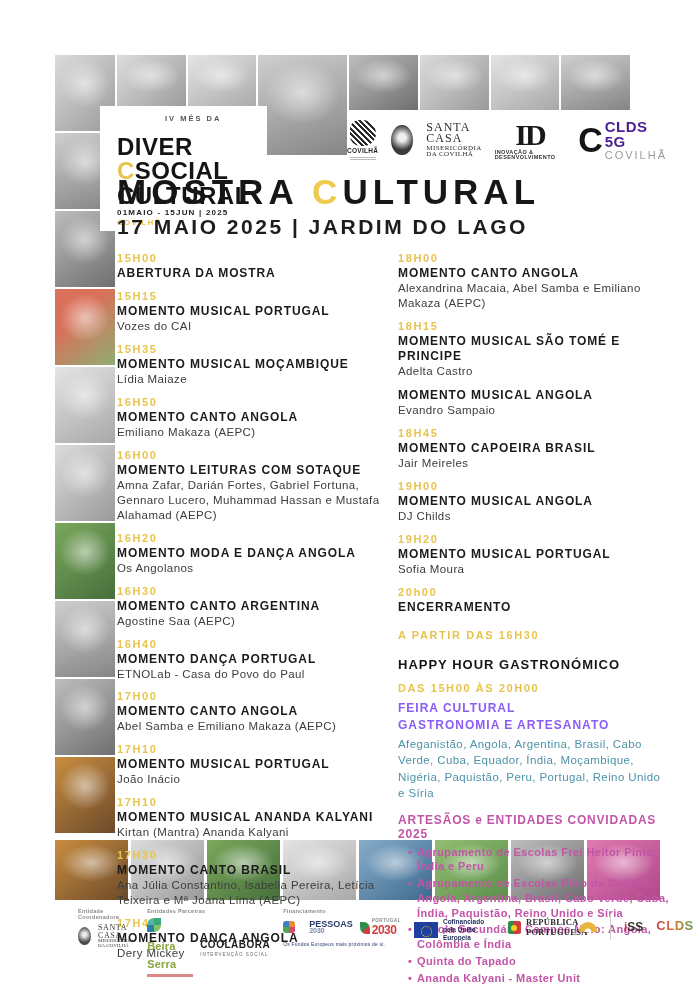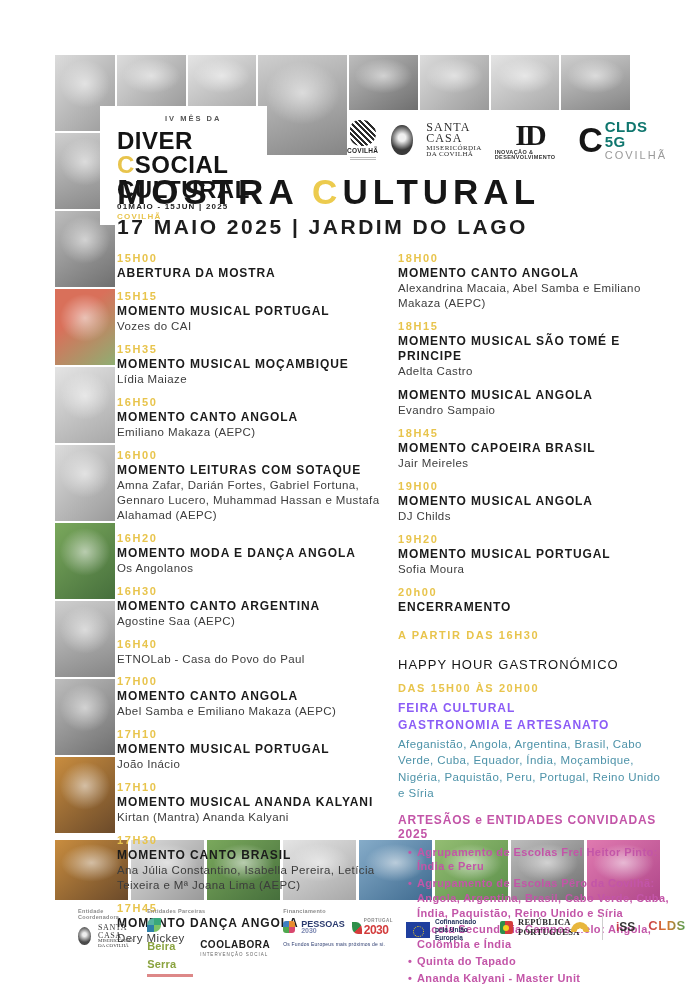--- a/index.html
+++ b/index.html
@@ -23,21 +23,21 @@
   .bw-d{background:linear-gradient(150deg,#e4e4e4,#a8a8a8);}
   .c-red{background:linear-gradient(140deg,#d9705a 35%,#8fae72);}
   .c-green{background:linear-gradient(140deg,#7aa85c,#466f3c);}
   .c-green2{background:linear-gradient(140deg,#93bd72,#5b8f4a);}
   .c-warm{background:linear-gradient(140deg,#c98d3f,#6b4a2a);}
   .c-blue{background:linear-gradient(140deg,#86acc9,#3e6a8f);}
   .c-pink{background:linear-gradient(140deg,#e07ab0,#b0478a);}
 
   
   .brand{position:absolute;left:100px;top:106px;width:150px;background:#ffffff;padding:8px 0 4px 17px;}
-  .brand .kicker{font-size:7.5px;letter-spacing:2px;color:#555;font-weight:700;margin-bottom:6px;padding-left:48px;}
+  .brand .kicker{font-size:7.5px;letter-spacing:2px;color:#555;font-weight:700;margin-bottom:12px;padding-left:48px;}
   .brand .word{font-size:24px;font-weight:800;line-height:1.02;letter-spacing:.5px;color:#141414;}
   .brand .accent{color:#e8c44c;}
   .brand .dates{font-size:8px;font-weight:700;letter-spacing:1.2px;color:#222;}
   .brand .city{font-size:8px;font-weight:800;letter-spacing:1.2px;color:#e8c44c;margin-top:1px;}
 
   
   .logo-row{position:absolute;left:347px;top:112px;width:320px;height:56px;display:flex;align-items:center;gap:13px;}
   .lg{display:flex;flex-direction:column;align-items:center;line-height:1;}
   .covilha-hatch{width:26px;height:26px;border-radius:40% 60% 55% 45%;
     background:repeating-linear-gradient(45deg,#2b2b2b 0 2px,#fff 2px 4px),
@@ -48,40 +48,40 @@
   .crest{width:22px;height:30px;border-radius:50% 50% 48% 48%;background:radial-gradient(circle at 50% 42%,#efefef 18%,#3a3a3a 60%);}
   .sc-word{font-family:"Liberation Serif",serif;color:#2e2e2e;text-align:left;line-height:.95;}
   .sc-word .b1{font-size:12px;letter-spacing:1px;}
   .sc-word .b2{font-size:7px;letter-spacing:.4px;}
   .id-logo{font-family:"Liberation Serif",serif;}
   .id-mark{font-size:30px;font-weight:700;letter-spacing:-2px;color:#181818;}
   .id-cap{font-size:5.5px;letter-spacing:.4px;color:#333;font-family:"Liberation Sans",sans-serif;font-weight:700;}
   .clds-logo{display:flex;align-items:center;gap:2px;}
   .clds-c{font-size:34px;font-weight:900;color:#161616;line-height:.8;transform:scaleY(1.05);}
   .clds-lines{display:flex;flex-direction:column;line-height:1;}
-  .clds-main{font-size:15px;font-weight:900;color:#0f766e;letter-spacing:.5px;}
+  .clds-main{font-size:15px;font-weight:900;color:#4c1d95;letter-spacing:.5px;}
   .clds-sub{font-size:11px;color:#9a9a9a;letter-spacing:2px;margin-top:1px;}
 
   
   .title-wrap{position:absolute;left:117px;top:172px;width:548px;text-align:left;}
   .main-title{font-size:35px;font-weight:800;letter-spacing:5px;color:#161616;white-space:nowrap;}
   .main-title .accent{color:#eccb4e;}
   .subtitle{font-size:21px;font-weight:700;letter-spacing:2.5px;color:#1d1d1d;margin-top:3px;white-space:nowrap;}
 
   
   .schedule{position:absolute;left:117px;top:252px;width:552px;display:flex;gap:10px;}
   .col{width:271px;}
   .entry{margin-bottom:9px;}
   .time{font-size:11px;font-weight:800;letter-spacing:1.6px;color:#e8c44c;margin-bottom:2px;}
   .etitle{font-size:12px;font-weight:800;letter-spacing:.9px;color:#1b1b1b;line-height:1.25;}
   .eperf{font-size:11.5px;letter-spacing:.4px;color:#3c3c3c;line-height:1.3;}
 
   .highlight{margin:14px 0 10px;}
   .highlight .time{margin-bottom:16px;}
-  .highlight .htitle{font-size:13px;font-weight:400;letter-spacing:1px;color:#171717;}
+  .highlight .htitle{font-size:13px;font-weight:700;letter-spacing:1px;color:#171717;}
   .feira .time{margin:10px 0 6px;}
   .feira .fline{font-size:12px;font-weight:800;letter-spacing:1px;color:#8b5cf6;line-height:1.45;}
   .feira .countries{font-size:11.5px;color:#4e93a9;letter-spacing:.4px;line-height:1.4;margin-top:2px;}
   .artesaos{margin-top:12px;}
   .artesaos .aheading{font-size:12px;font-weight:800;letter-spacing:.8px;color:#c355a8;margin-bottom:4px;}
   .artesaos ul{margin:0;padding:0 0 0 10px;list-style:none;}
   .artesaos li{font-size:11px;font-weight:700;letter-spacing:.4px;color:#c355a8;line-height:1.34;margin-bottom:2px;position:relative;padding-left:9px;}
   .artesaos li::before{content:"•";position:absolute;left:0;top:0;color:#c355a8;}
 
   
@@ -92,21 +92,21 @@
   .crest-sm{width:13px;height:18px;border-radius:50% 50% 48% 48%;background:radial-gradient(circle at 50% 42%,#eee 15%,#4a4a4a 62%);}
   .sc-foot{font-family:"Liberation Serif",serif;color:#3a3a3a;line-height:.95;}
   .sc-foot .b1{font-size:8px;letter-spacing:.6px;}
   .sc-foot .b2{font-size:5px;}
   .bs-icon{width:14px;height:14px;border-radius:50% 0 50% 0;
     background:conic-gradient(#3aa87a 0 25%,#7cc465 0 50%,#2e7fa8 0 75%,#56b3a0 0 100%);display:inline-block;}
   .bs-text{font-size:11px;color:#8aa33f;font-weight:700;letter-spacing:.2px;}
   .bs-cap{width:46px;height:3px;background:#d88;margin-top:2px;}
   .co-main{font-size:10px;font-weight:900;color:#1c1c1c;letter-spacing:.5px;}
   .co-cap{font-size:4.5px;color:#666;letter-spacing:1px;margin-top:2px;}
-  .pessoas{display:flex;align-items:center;gap:6px;}
+  .pessoas{display:flex;align-items:center;gap:14px;}
   .pessoas-icon{width:12px;height:12px;border-radius:3px;
     background:conic-gradient(#e98c2e 0 25%,#d8476e 0 50%,#4fa84f 0 75%,#3e7fc1 0 100%);}
   .pessoas-text{font-size:9px;font-weight:900;color:#2a3a6e;line-height:.9;}
   .pessoas-text small{display:block;font-size:7px;color:#7a86b0;font-weight:700;}
   .p2030{display:flex;align-items:center;gap:2px;}
   .p2030-icon{width:10px;height:12px;border-radius:0 60% 0 60%;background:linear-gradient(135deg,#2e8f4a 55%,#d33c3c 55%);}
   .p2030-text{font-size:12px;font-weight:800;color:#d33c3c;letter-spacing:-.5px;}
   .p2030-text .pt{display:block;font-size:4.5px;color:#888;font-weight:700;letter-spacing:.5px;}
   .fcaption{font-size:5px;color:#2a3a6e;margin-top:4px;letter-spacing:.2px;}
   .eu-flag{width:24px;height:16px;background:#1f3f9e;position:relative;display:inline-block;flex:none;}
@@ -244,20 +244,21 @@
           <div class="etitle">MOMENTO MODA E DANÇA ANGOLA</div>
           <div class="eperf">Os Angolanos</div>
         </div>
         <div class="entry">
           <div class="time">16H30</div>
           <div class="etitle">MOMENTO CANTO ARGENTINA</div>
           <div class="eperf">Agostine Saa (AEPC)</div>
         </div>
         <div class="entry">
           <div class="time">16H40</div>
+          <div class="etitle">MOMENTO DANÇA PORTUGAL</div>
           <div class="eperf">ETNOLab - Casa do Povo do Paul</div>
         </div>
         <div class="entry">
           <div class="time">17H00</div>
           <div class="etitle">MOMENTO CANTO ANGOLA</div>
           <div class="eperf">Abel Samba e Emiliano Makaza (AEPC)</div>
         </div>
         <div class="entry">
           <div class="time">17H10</div>
           <div class="etitle">MOMENTO MUSICAL PORTUGAL</div>

